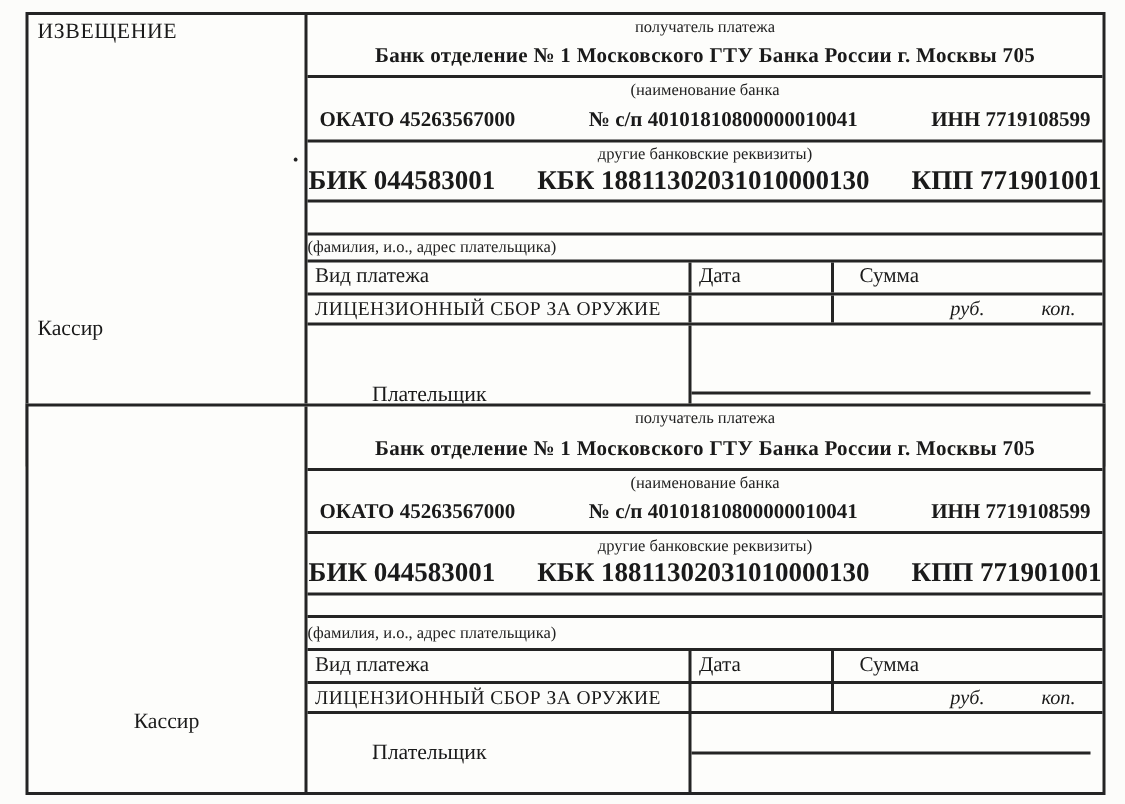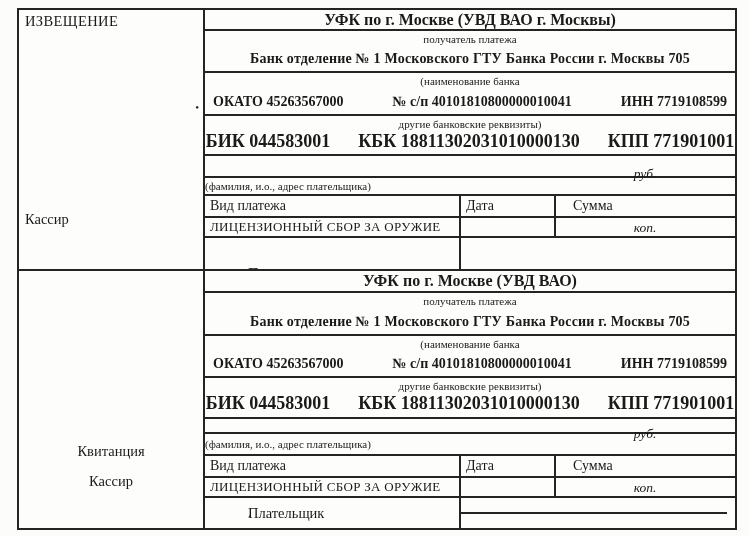--- a/index.html
+++ b/index.html
@@ -118,21 +118,21 @@
     padding-left:5px; box-sizing:border-box;
   }
   .c-sum {
     width:179px; flex-shrink:0;
     display:flex; align-items:center;
     padding-left:17px; box-sizing:border-box;
   }
   .r-pay .c-type { letter-spacing:0.3px; }
   .r-pay .c-sum {
     justify-content:flex-end; gap:38px; padding-right:18px;
-    font-style:italic; font-size:13.5px;flex-direction:column;
+    font-style:italic; font-size:13.5px;
   }
 
   .r-payer { flex:1; display:flex; font-size:14.5px;padding-left:38px; }
   .payer-left {
     flex:1; min-width:0;
     border-right:2px solid #242424;
     display:flex; align-items:center;
     padding-left:5px; box-sizing:border-box;
   }
   .payer-right { width:274px; flex-shrink:0; position:relative; }
@@ -146,21 +146,20 @@
 
 <div class="page">
 
   <div class="section" id="section-notice">
     <div class="side-cell">
       <div class="corner-label">ИЗВЕЩЕНИЕ</div>
       <div class="cashier-label-top">Кассир</div>
       <div class="ink-dot dot-okato">•</div>
     </div>
     <div class="main-panel">
-      <div class="row r-head">УФК по г. Москве (УВД ВАО г. Москвы)</div>
       <div class="row r-two r-bank">
         <div class="cap">получатель платежа</div>
         <div class="bank-line">Банк отделение № 1 Московского ГТУ Банка России г. Москвы 705</div>
       </div>
       <div class="row r-two r-okato">
         <div class="cap">(наименование банка</div>
         <div class="vals-between">
           <span>ОКАТО 45263567000</span>
           <span>№ с/п 40101810800000010041</span>
           <span>ИНН 7719108599</span>
@@ -195,25 +194,23 @@
         <div class="payer-left">Плательщик</div>
         <div class="payer-right">
           <div class="sign-line"></div>
         </div>
       </div>
     </div>
   </div>
 
   <div class="section" id="section-receipt">
     <div class="side-cell">
-      <div class="receipt-label">Квитанция</div>
       <div class="cashier-label-bottom">Кассир</div>
     </div>
     <div class="main-panel">
-      <div class="row r-head">УФК по г. Москве (УВД ВАО)</div>
       <div class="row r-two r-bank">
         <div class="cap">получатель платежа</div>
         <div class="bank-line">Банк отделение № 1 Московского ГТУ Банка России г. Москвы 705</div>
       </div>
       <div class="row r-two r-okato">
         <div class="cap">(наименование банка</div>
         <div class="vals-between">
           <span>ОКАТО 45263567000</span>
           <span>№ с/п 40101810800000010041</span>
           <span>ИНН 7719108599</span>

